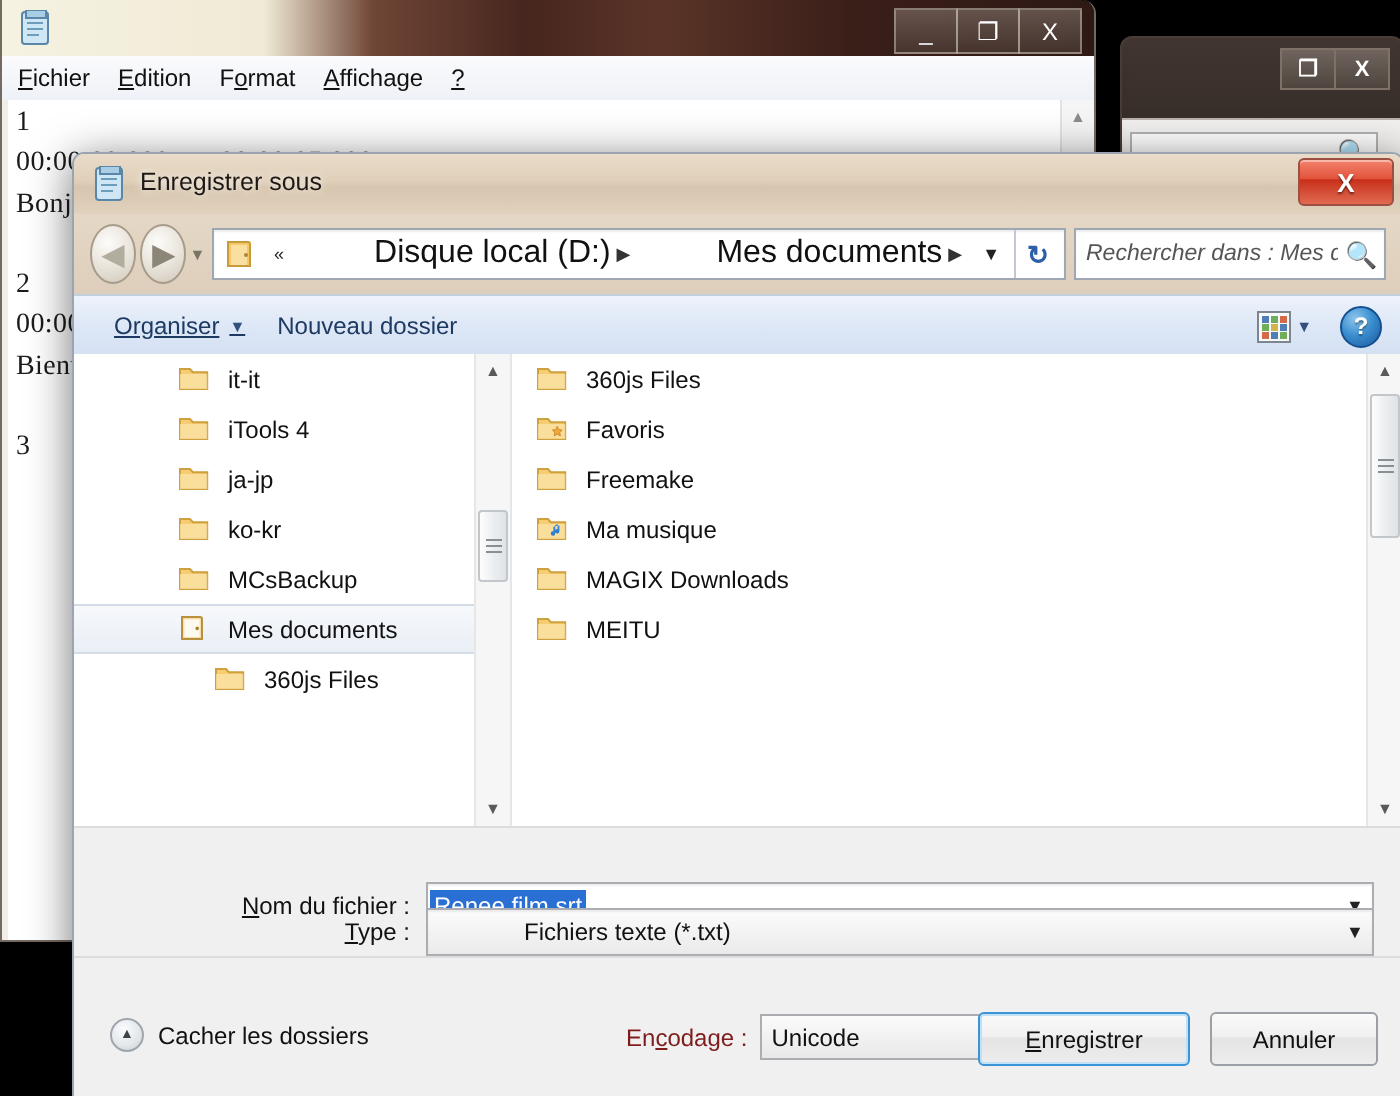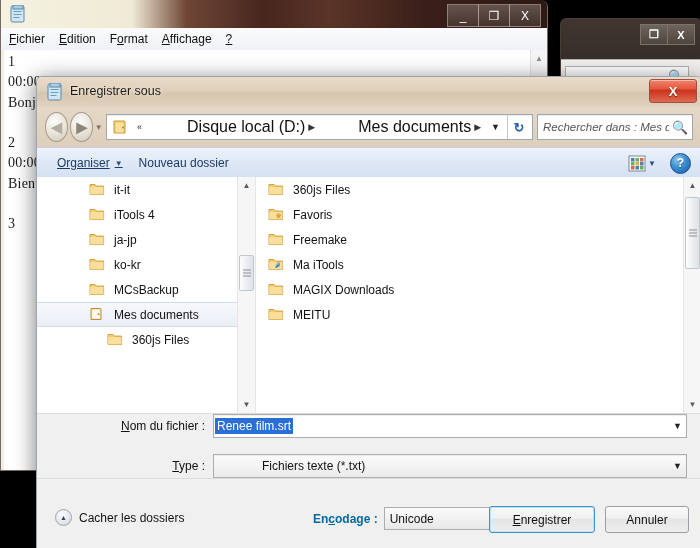--- a/index.html
+++ b/index.html
@@ -276,21 +276,21 @@
   .vthumb .grip b {
     display: block; height: 1px; background: #8a8f94; margin-bottom: 2px;
   }
 
   
   .formarea {
     position: absolute; left: 0; top: 336px; right: 0; height: 66px;
     background: #f0f0f0; border-top: 1px solid #dcdcdc;
   }
   .frow { position: absolute; left: 0; right: 0; height: 24px; display: flex; align-items: center; }
-  .frow.r1 { top: 0; }
+  .frow.r1 { top: 27px; }
   .frow.r2 { top: 40px; }
   .flabel {
     width: 168px; text-align: right; padding-right: 8px;
     font-size: 12px; color: #111;
   }
   .fcombo {
     flex: 1; margin-right: 14px; height: 22px;
     border: 1px solid #abadb3; background: #fff;
     display: flex; align-items: center; position: relative;
     box-shadow: inset 0 1px 1px rgba(0,0,0,.07);
@@ -318,21 +318,21 @@
     width: 15px; height: 15px; border-radius: 50%;
     background: radial-gradient(circle at 40% 32%, #fbfcfd 0%, #e2e6ea 60%, #c9ced3 100%);
     border: 1px solid #9fa6ac;
     display: flex; align-items: center; justify-content: center;
     color: #3c4349; font-size: 7px;
   }
   .encwrap {
     position: absolute; left: 276px; top: 28px;
     display: flex; align-items: center; gap: 6px;
   }
-  .enclabel { font-size: 12px; color: #0369a1; font-weight: bold; }
+  .enclabel { font-size: 12px; color: #7f1d1d; }
   .enccombo {
     width: 130px; height: 21px; border: 1px solid #abadb3;
     background: linear-gradient(180deg,#fbfbfb,#e8e8e8);
     display: flex; align-items: center; position: relative;
     font-size: 12px; color: #111;
   }
   .enccombo .fval { padding-left: 5px; }
   .btn {
     position: absolute; top: 27px; height: 25px;
     border: 1px solid #9aa0a6; border-radius: 3px;
@@ -590,21 +590,21 @@
             <span>Freemake</span>
           </div>
           <div class="file-item">
             <span class="ico-wrap">
               <svg width="16" height="14" viewBox="0 0 16 14">
                   <path d="M1 2.5 h5 l1.4 1.6 h7.2 v8.4 h-13.6 z" fill="#f6cd73" stroke="#cfa03e"></path>
                   <path d="M1 5 h13.6 v7.5 h-13.6 z" fill="#fbe3a8" opacity=".75"></path>
                   <path d="M9.6 5.6 v4.2 a1.1 1.1 0 1 1 -.9-1.08 v-2.3 l3-.7 v2.9 a1.1 1.1 0 1 1 -.9-1.08 v-2.6z" fill="#2f7fd0"></path>
                 </svg>
             </span>
-            <span>Ma iTools</span>
+            <span>Ma musique</span>
           </div>
           <div class="file-item">
             <span class="ico-wrap">
               <svg width="16" height="14" viewBox="0 0 16 14">
                   <path d="M1 2.5 h5 l1.4 1.6 h7.2 v8.4 h-13.6 z" fill="#f6cd73" stroke="#cfa03e"></path>
                   <path d="M1 5 h13.6 v7.5 h-13.6 z" fill="#fbe3a8" opacity=".75"></path>
                 </svg>
             </span>
             <span>MAGIX Downloads</span>
           </div>

